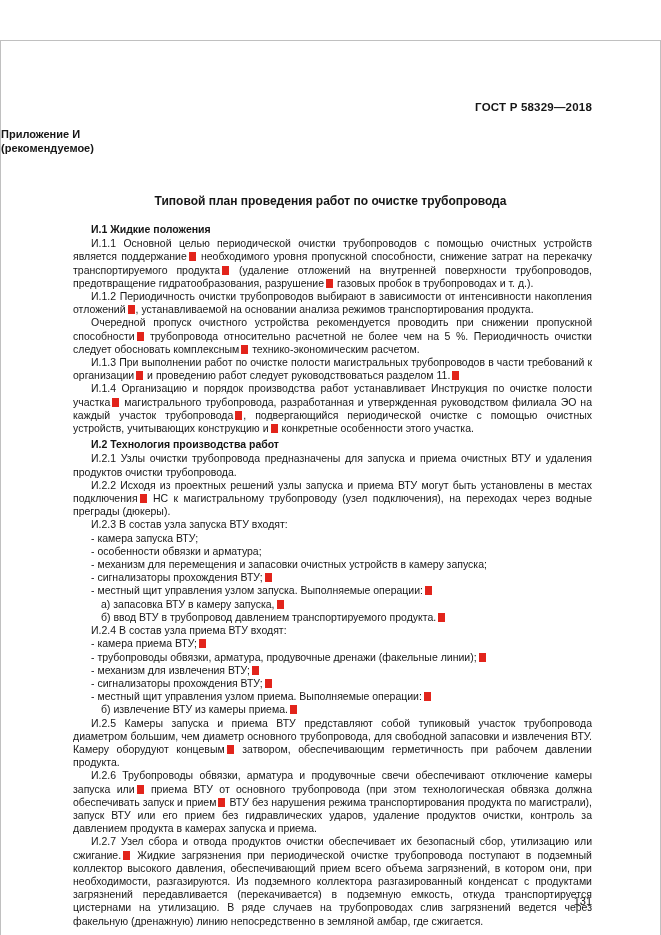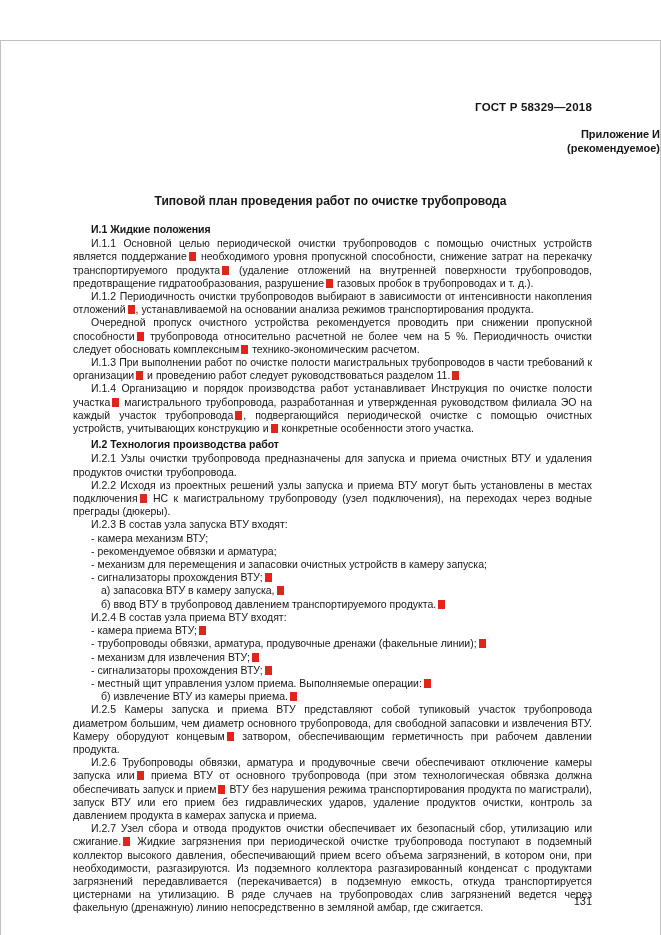--- a/index.html
+++ b/index.html
@@ -25,21 +25,21 @@
     right: 68px;
     font-size: 11.5px;
     font-weight: bold;
     letter-spacing: 0.2px;
   }
   .appendix {
     position: absolute;
     top: 87px;
     left: 0;
     width: 100%;
-    text-align: right;
+    text-align: left;
     font-size: 11px;
     font-weight: bold;
     line-height: 13.5px;
   }
   .doc-title {
     position: absolute;
     top: 153px;
     left: 0;
     width: 100%;
     text-align: center;
@@ -98,24 +98,25 @@
       <p class="h2">И.1 Жидкие положения</p>
       <p class="para">И.1.1 Основной целью периодической очистки трубопроводов с помощью очистных устройств является поддержание<span class="rmark"></span> необходимого уровня пропускной способности, снижение затрат на перекачку транспортируемого продукта<span class="rmark"></span> (удаление отложений на внутренней поверхности трубопроводов, предотвращение гидратообразования, разрушение<span class="rmark"></span> газовых пробок в трубопроводах и т. д.).</p>
       <p class="para">И.1.2 Периодичность очистки трубопроводов выбирают в зависимости от интенсивности накопления отложений<span class="rmark"></span>, устанавливаемой на основании анализа режимов транспортирования продукта.</p>
       <p class="para">Очередной пропуск очистного устройства рекомендуется проводить при снижении пропускной способности<span class="rmark"></span> трубопровода относительно расчетной не более чем на 5 %. Периодичность очистки следует обосновать комплексным<span class="rmark"></span> технико-экономическим расчетом.</p>
       <p class="para">И.1.3 При выполнении работ по очистке полости магистральных трубопроводов в части требований к организации<span class="rmark"></span> и проведению работ следует руководствоваться разделом 11.<span class="rmark"></span></p>
       <p class="para">И.1.4 Организацию и порядок производства работ устанавливает Инструкция по очистке полости участка<span class="rmark"></span> магистрального трубопровода, разработанная и утвержденная руководством филиала ЭО на каждый участок трубопровода<span class="rmark"></span>, подвергающийся периодической очистке с помощью очистных устройств, учитывающих конструкцию и<span class="rmark"></span> конкретные особенности этого участка.</p>
       <p class="h2">И.2 Технология производства работ</p>
       <p class="para">И.2.1 Узлы очистки трубопровода предназначены для запуска и приема очистных ВТУ и удаления продуктов очистки трубопровода.</p>
       <p class="para">И.2.2 Исходя из проектных решений узлы запуска и приема ВТУ могут быть установлены в местах подключения<span class="rmark"></span> НС к магистральному трубопроводу (узел подключения), на переходах через водные преграды (дюкеры).</p>
       <p class="para">И.2.3 В состав узла запуска ВТУ входят:</p>
-      <p class="bullet">- камера механизм ВТУ;</p>
-      <p class="bullet">- рекомендуемое обвязки и арматура;</p>
+      <p class="bullet">- камера запуска ВТУ;</p>
+      <p class="bullet">- особенности обвязки и арматура;</p>
       <p class="bullet">- механизм для перемещения и запасовки очистных устройств в камеру запуска;</p>
       <p class="bullet">- сигнализаторы прохождения ВТУ;<span class="rmark"></span></p>
+      <p class="bullet">- местный щит управления узлом запуска. Выполняемые операции:<span class="rmark"></span></p>
       <p class="sub">а) запасовка ВТУ в камеру запуска,<span class="rmark"></span></p>
       <p class="sub">б) ввод ВТУ в трубопровод давлением транспортируемого продукта.<span class="rmark"></span></p>
       <p class="para">И.2.4 В состав узла приема ВТУ входят:</p>
       <p class="bullet">- камера приема ВТУ;<span class="rmark"></span></p>
       <p class="bullet">- трубопроводы обвязки, арматура, продувочные дренажи (факельные линии);<span class="rmark"></span></p>
       <p class="bullet">- механизм для извлечения ВТУ;<span class="rmark"></span></p>
       <p class="bullet">- сигнализаторы прохождения ВТУ;<span class="rmark"></span></p>
       <p class="bullet">- местный щит управления узлом приема. Выполняемые операции:<span class="rmark"></span></p>
       <p class="sub">б) извлечение ВТУ из камеры приема.<span class="rmark"></span></p>
       <p class="para">И.2.5 Камеры запуска и приема ВТУ представляют собой тупиковый участок трубопровода диаметром большим, чем диаметр основного трубопровода, для свободной запасовки и извлечения ВТУ. Камеру оборудуют концевым<span class="rmark"></span> затвором, обеспечивающим герметичность при рабочем давлении продукта.</p>

